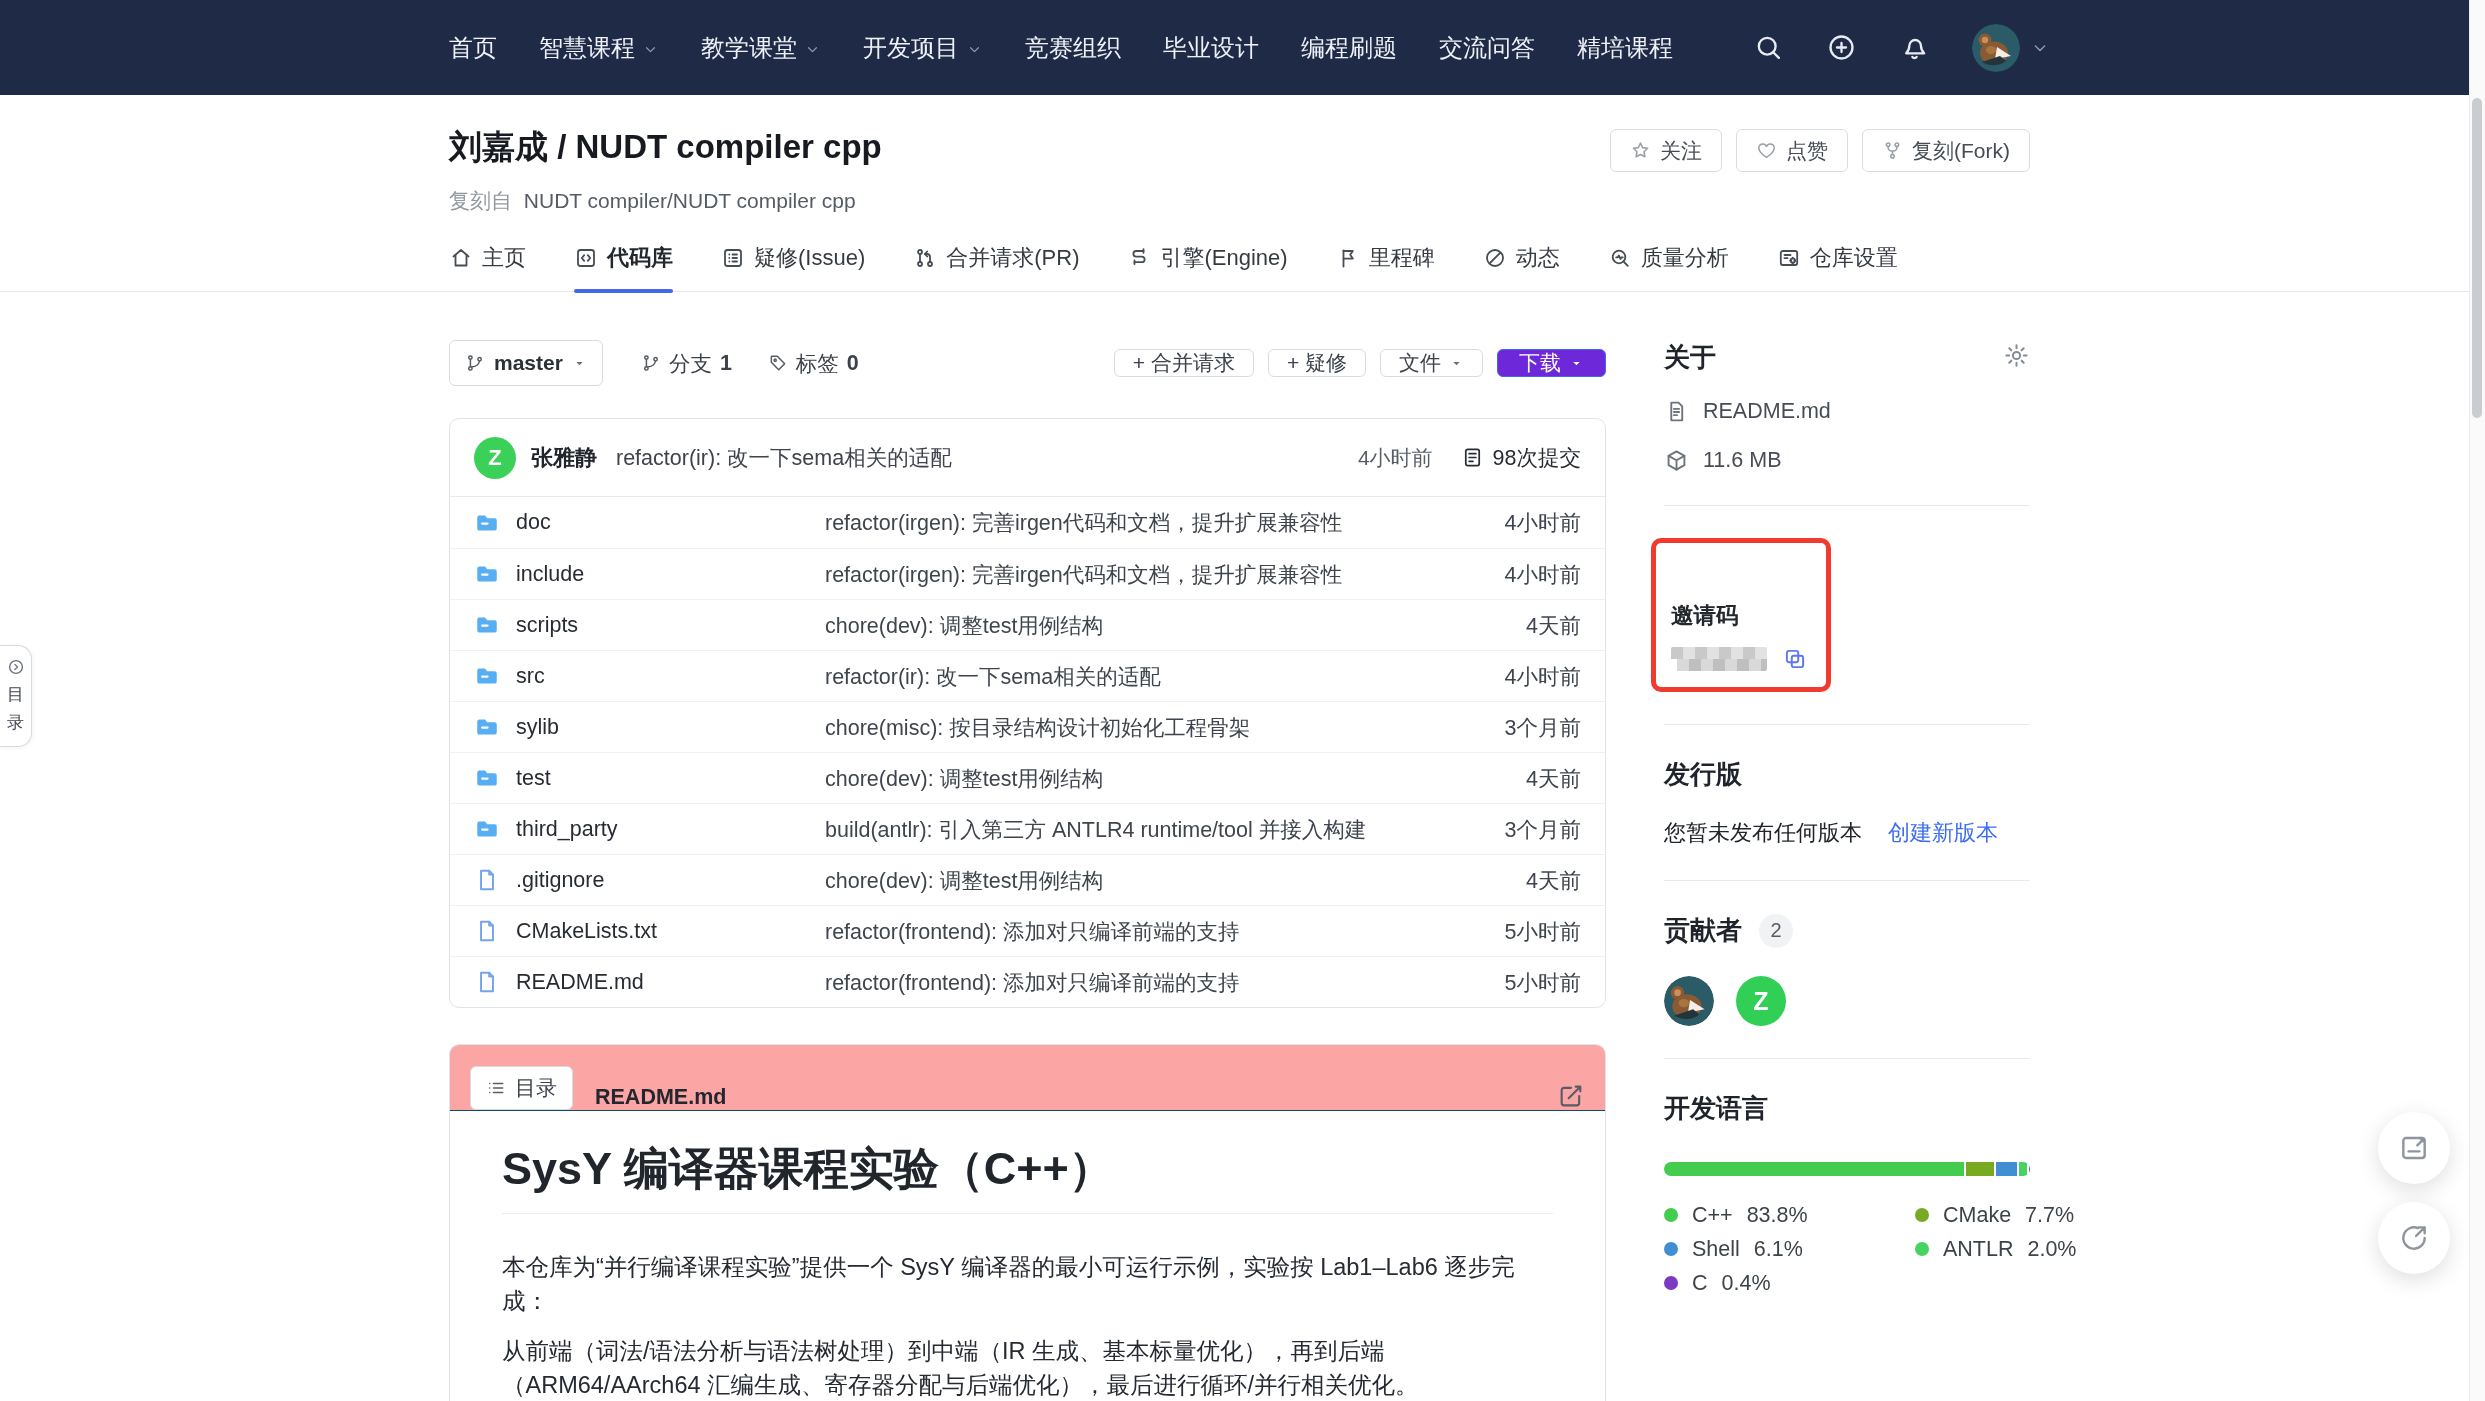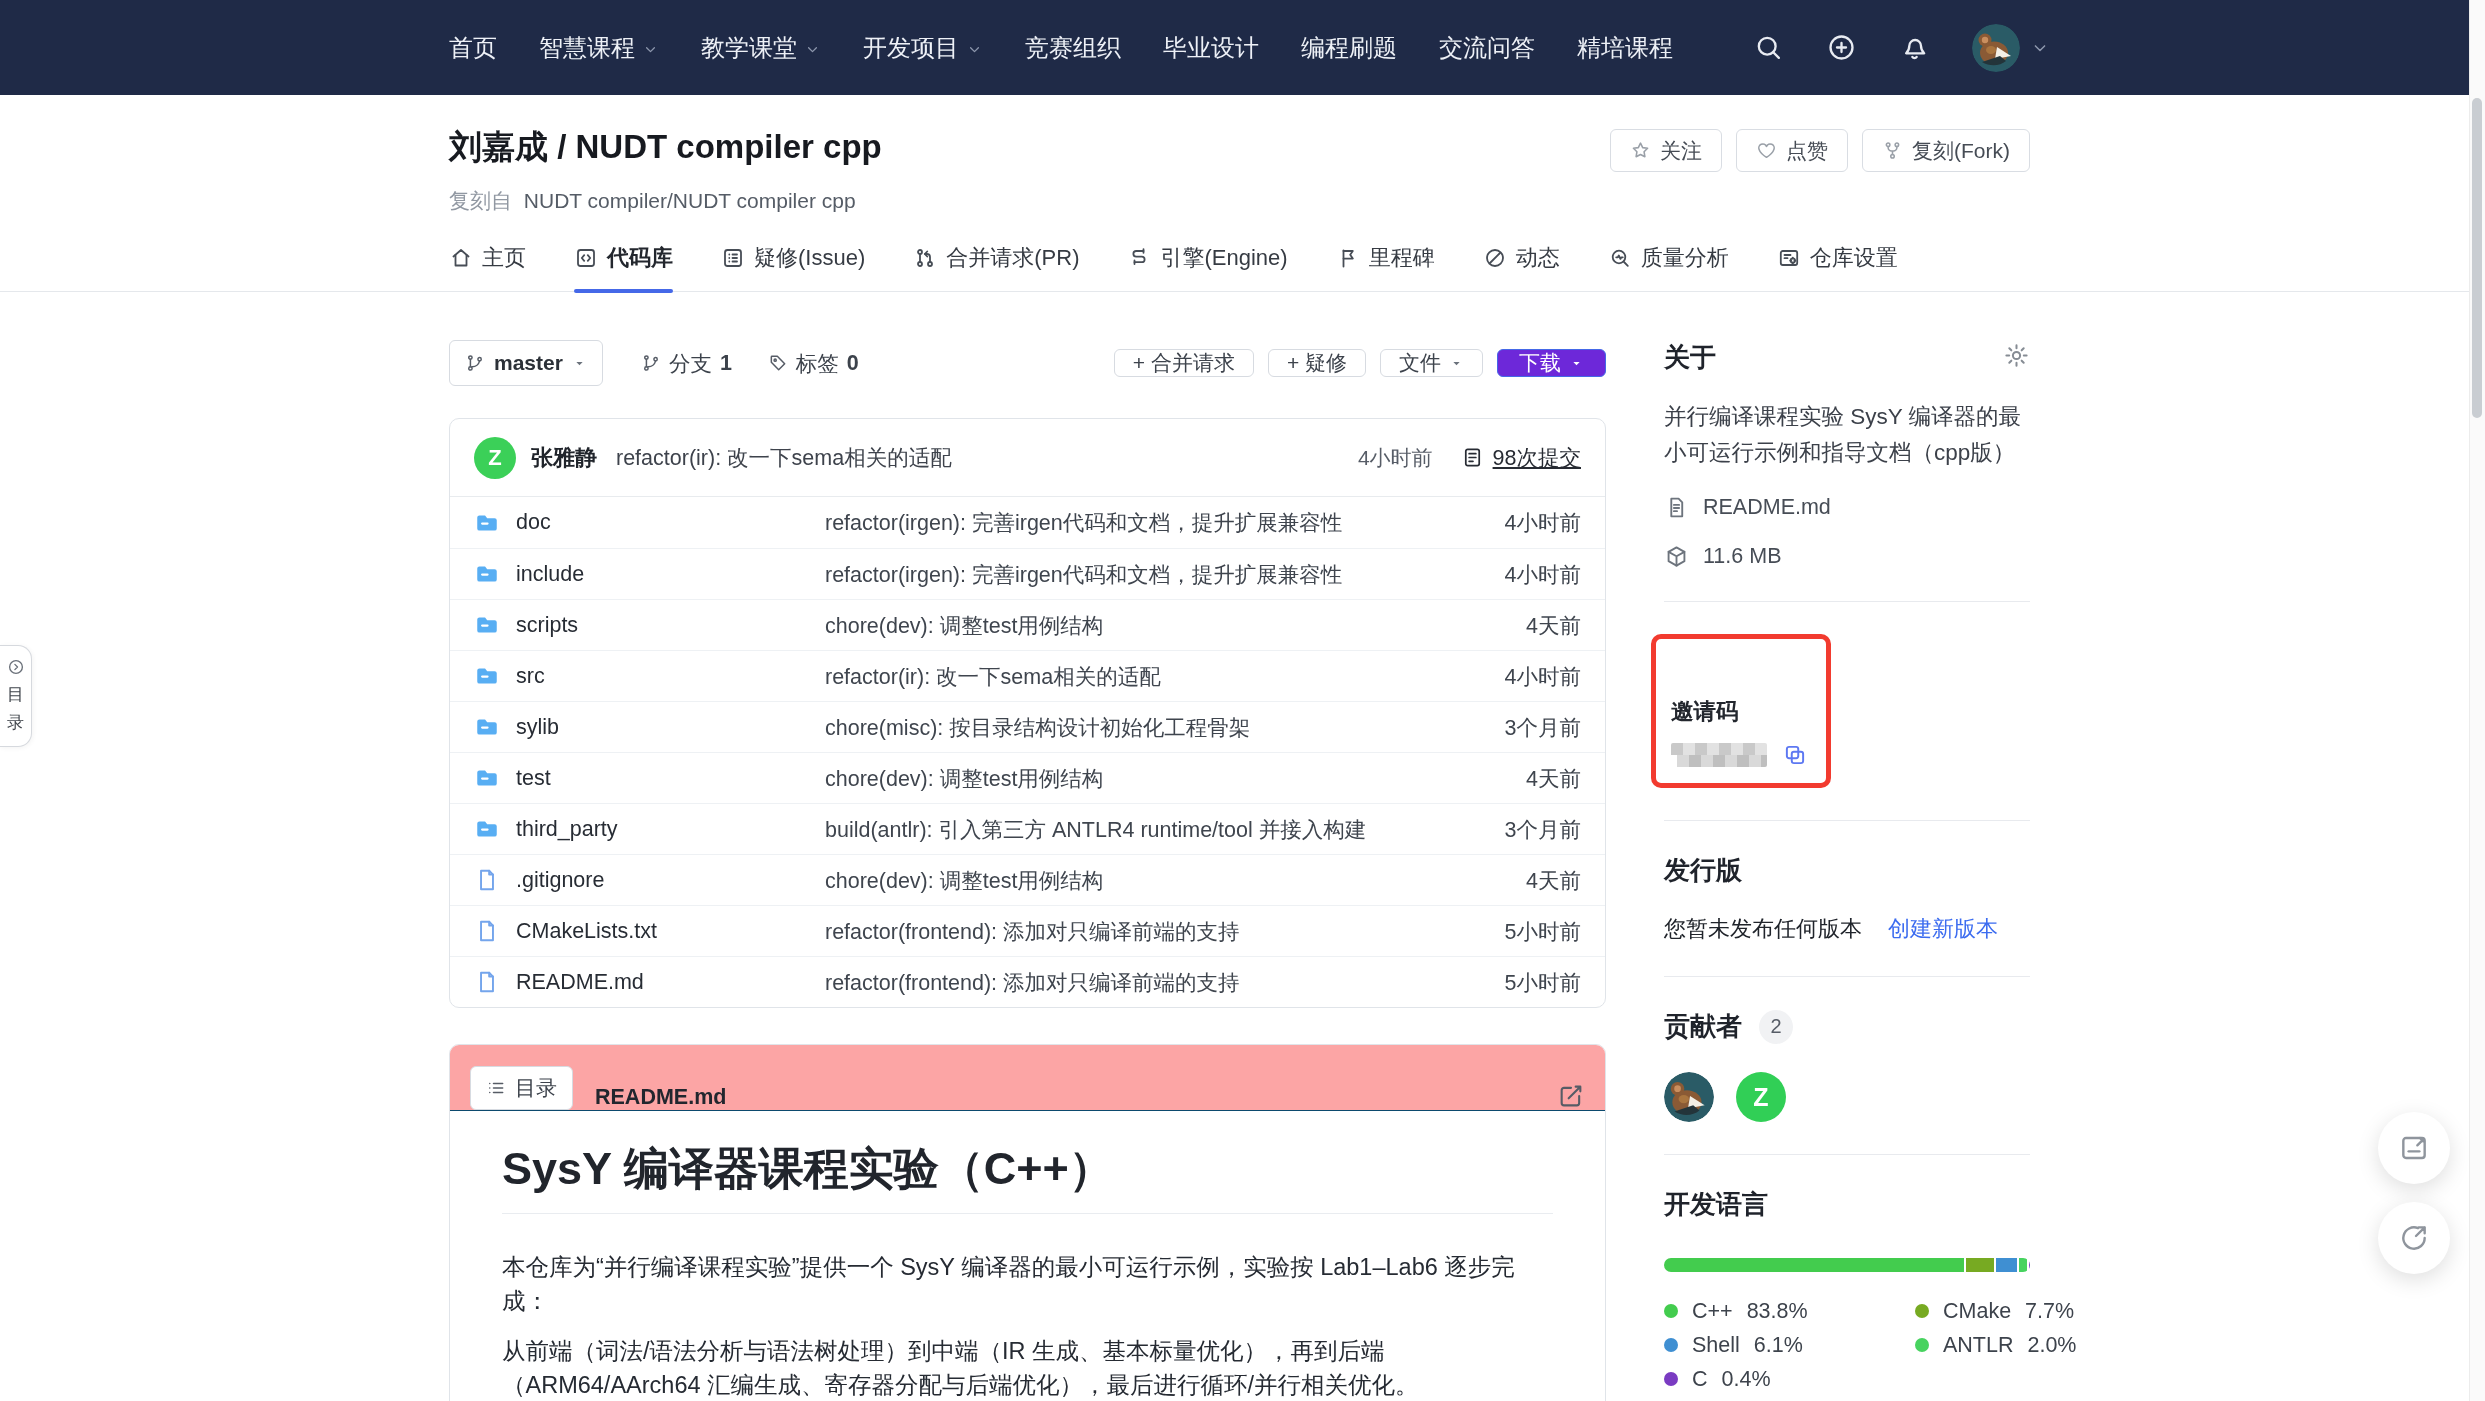--- a/index.html
+++ b/index.html
@@ -67,21 +67,21 @@
   .btn-primary .caret { color: #fff !important; }
 
   
   .commit-files-box { margin-top: 32px; border: 1px solid #e0e4e9; border-radius: 10px; overflow: hidden; background: #fff; }
   .commit-head { display: flex; align-items: center; height: 78px; padding: 0 24px; gap: 15px; border-bottom: 1px solid #e8ebee; }
   .commit-avatar { width: 42px; height: 42px; border-radius: 50%; background: #3bd058; color: #fff; font-size: 22px; font-weight: 700; display: flex; align-items: center; justify-content: center; }
   .commit-author { font-size: 22px; font-weight: 700; color: #20242b; cursor: pointer; }
   .commit-msg { font-size: 21.5px; color: #3e434c; margin-left: 4px; cursor: pointer; }
   .commit-right { margin-left: auto; display: flex; align-items: center; gap: 28px; }
   .commit-time { font-size: 21px; color: #575d67; }
-  .commit-count { display: flex; align-items: center; gap: 9px; font-size: 21.5px; color: #272b33; cursor: pointer; text-decoration: underline; }
+  .commit-count { display: flex; align-items: center; gap: 9px; font-size: 21.5px; color: #272b33; cursor: pointer; }
   .commit-count .icon { font-size: 23px; }
   .file-row { display: flex; align-items: center; height: 51px; padding: 0 24px; border-top: 1px solid #eef1f4; font-size: 21.5px; cursor: pointer; }
   .file-row:first-child { border-top: none; }
   .file-name-cell { width: 351px; flex: none; display: flex; align-items: center; gap: 16px; color: #272c34; }
   .file-name-cell .icon { font-size: 26px; }
   .file-msg-cell { flex: 1; color: #3f454e; white-space: nowrap; overflow: hidden; }
   .file-time-cell { width: 150px; flex: none; text-align: right; color: #3f454e; }
 
   
   .readme-box { margin-top: 36px; border: 1px solid #e0e4e9; border-radius: 10px; background: #fff; overflow: hidden; }
@@ -620,21 +620,20 @@
   <aside class="sidebar-col">
     <div class="about-head">
       <span class="side-title">关于</span>
       <span class="icon">
           <svg width="1em" height="1em" viewBox="0 0 24 24" fill="none" stroke="currentColor" stroke-width="1.8" stroke-linecap="round" stroke-linejoin="round">
             <circle cx="12" cy="12" r="3.2"></circle>
             <path d="M12 3v2.5M12 18.5V21M3 12h2.5M18.5 12H21M5.6 5.6l1.8 1.8M16.6 16.6l1.8 1.8M18.4 5.6l-1.8 1.8M7.4 16.6l-1.8 1.8"></path>
           </svg>
         </span>
     </div>
-    <p class="about-desc">并行编译课程实验 SysY 编译器的最小可运行示例和指导文档（cpp版）</p>
     <div class="about-row">
       <span class="icon">
           <svg width="1em" height="1em" viewBox="0 0 24 24" fill="none" stroke="currentColor" stroke-width="1.8" stroke-linecap="round" stroke-linejoin="round">
             <path d="M7 3.5h7l3.5 3.5v13.5h-10.5z"></path>
             <path d="M9.5 9.5h5M9.5 12.5h5M9.5 15.5h3"></path>
           </svg>
         </span>
       <span>README.md</span>
     </div>
     <div class="about-row">

